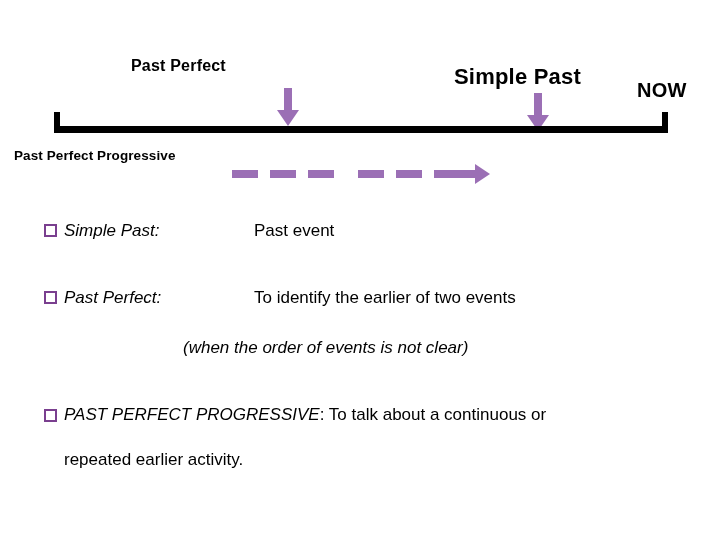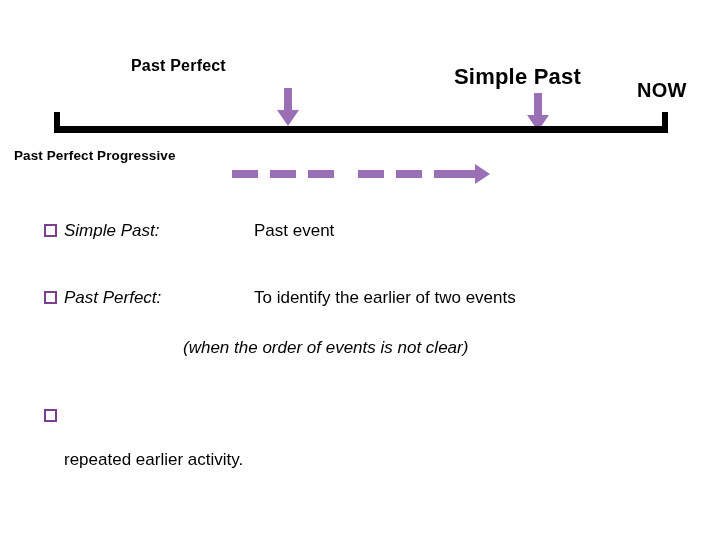--- a/index.html
+++ b/index.html
@@ -221,15 +221,16 @@
   <div class="bullet-box" id="bullet1"></div>
   <div class="row-text" id="row1-def">Past event</div>
   <div class="row-text italic" id="row1-term">Simple Past:</div>
 
   <div class="bullet-box" id="bullet2"></div>
   <div class="row-text italic" id="row2-term">Past Perfect:</div>
   <div class="row-text" id="row2-def">To identify the earlier of two events</div>
   <div class="row-text" id="row2-note">(when the order of events is not clear)</div>
 
   <div class="bullet-box" id="bullet3"></div>
+  <div class="row-text" id="row3-line1"><span class="italic">PAST PERFECT PROGRESSIVE</span><span>: To talk about a continuous or</span></div>
   <div class="row-text" id="row3-line2">repeated earlier activity.</div>
 
 </div>
 
 </body></html>

